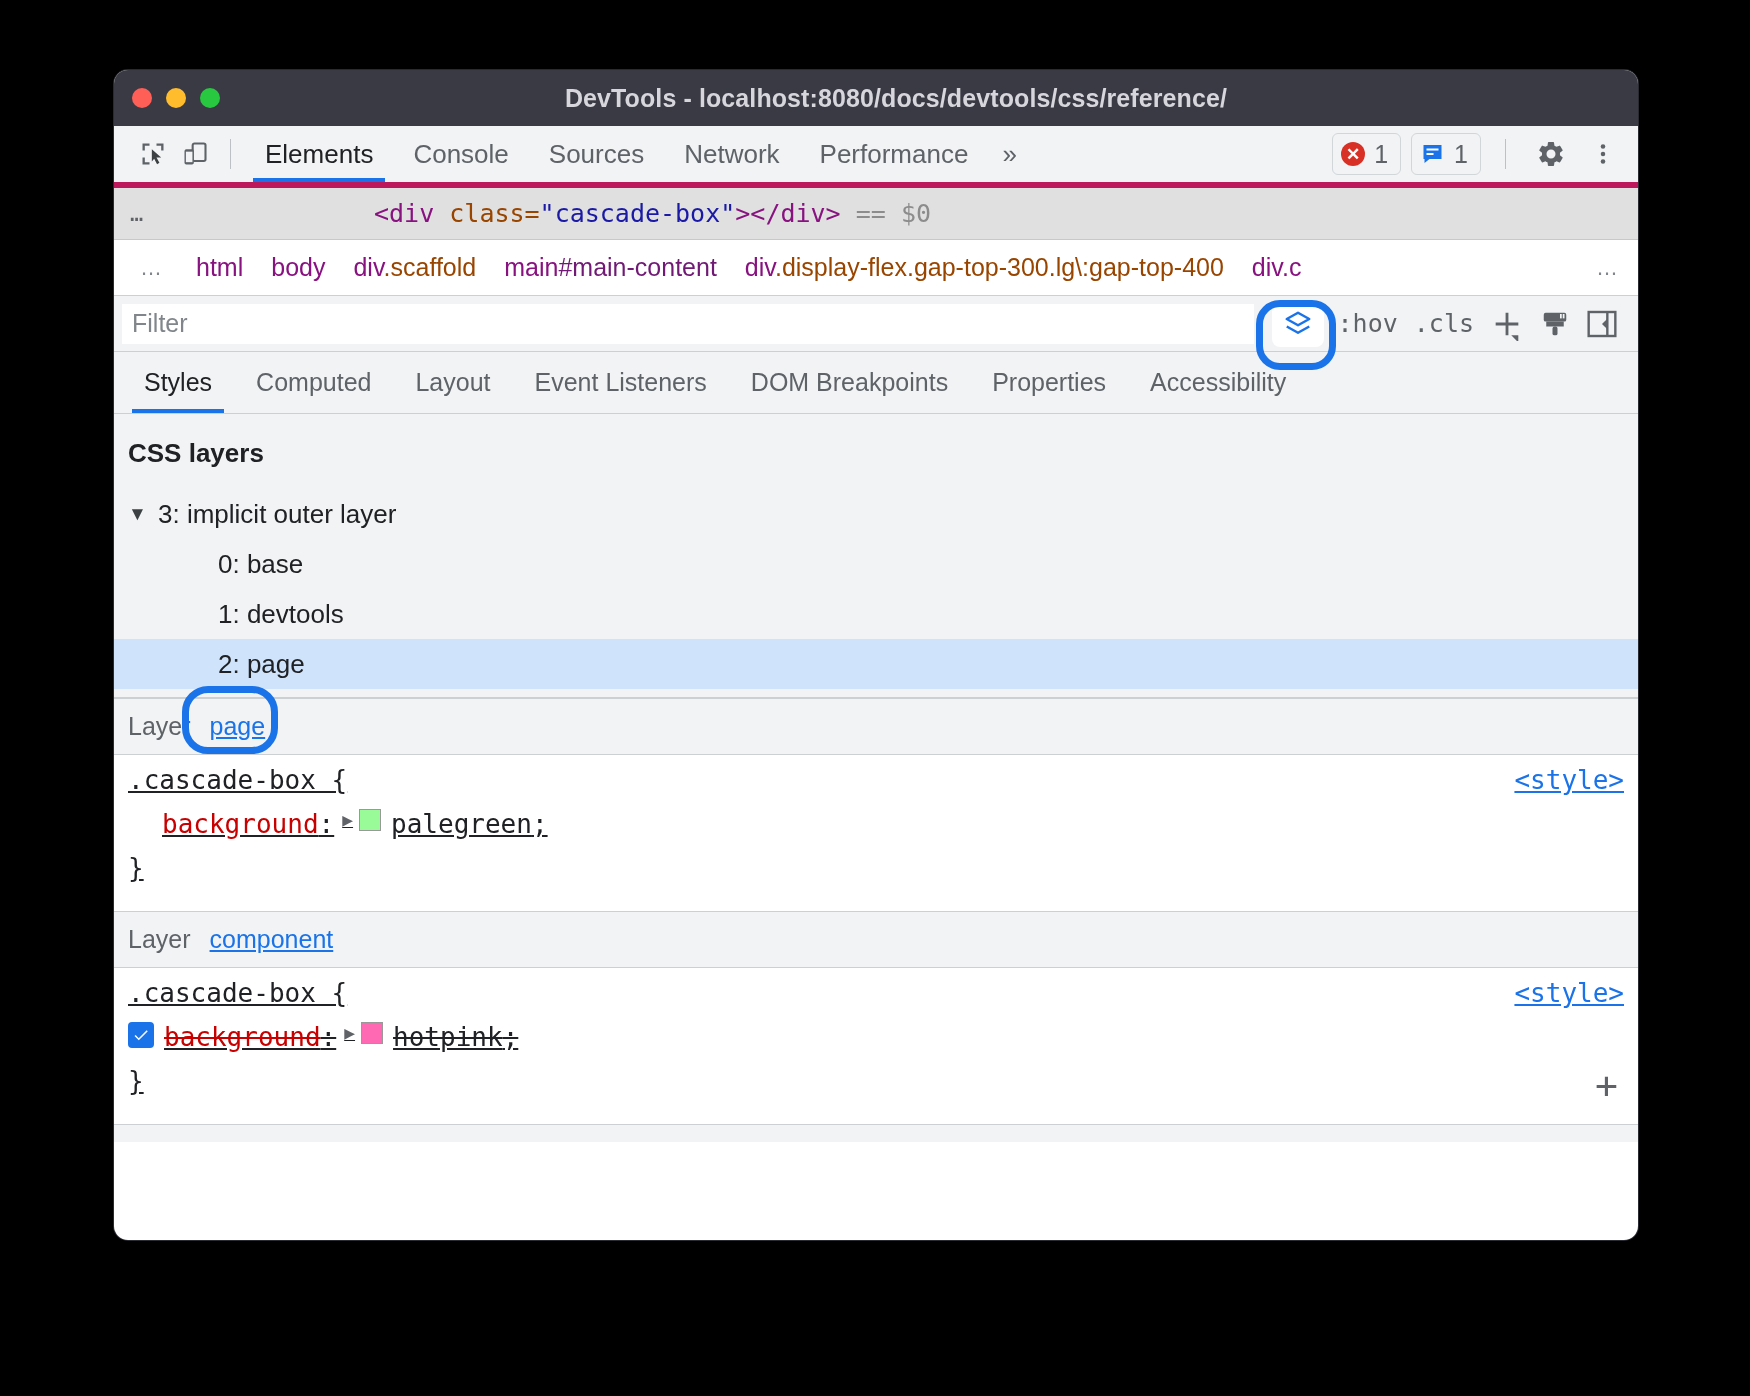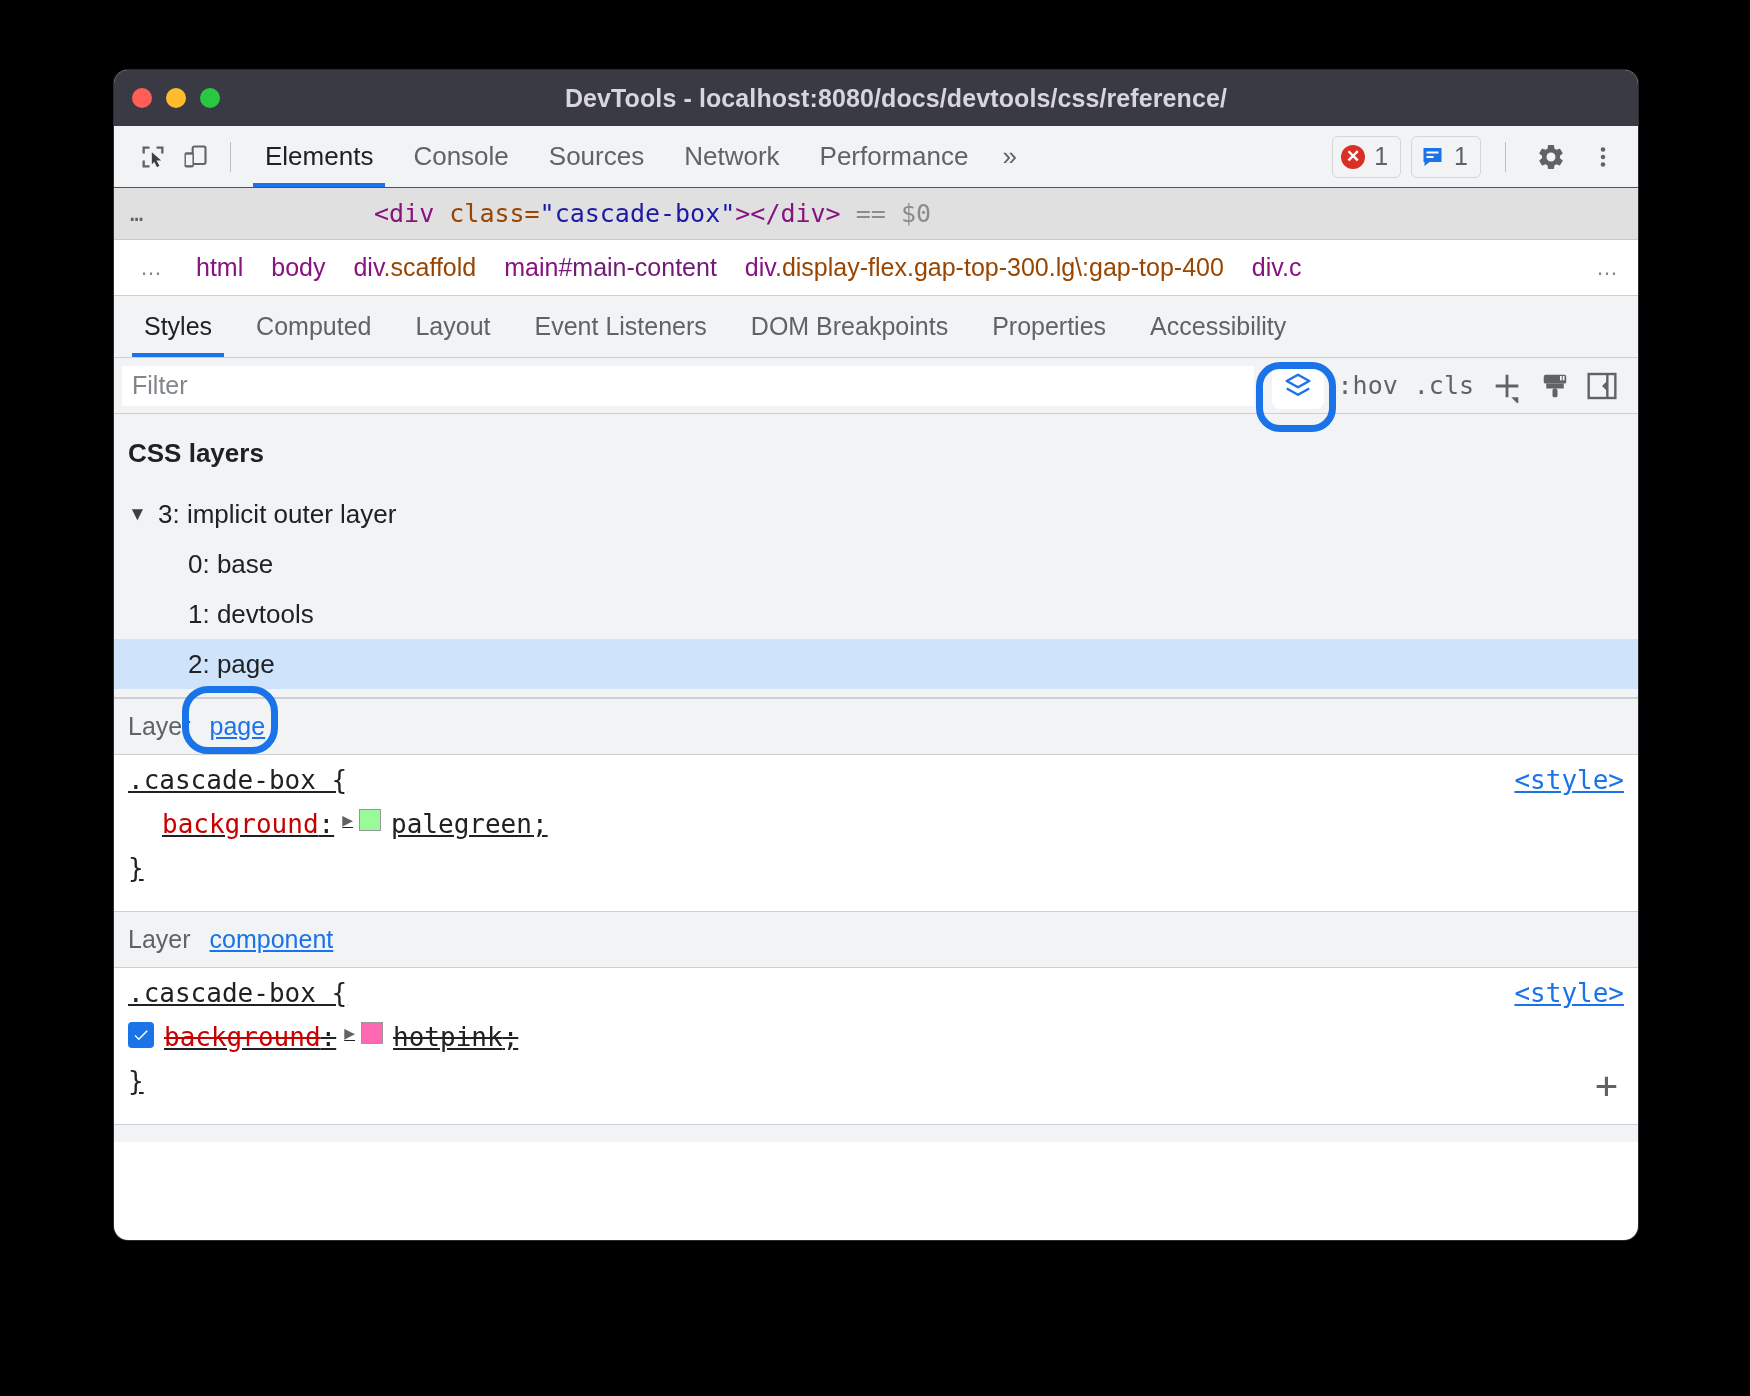--- a/index.html
+++ b/index.html
@@ -46,21 +46,21 @@
     color: #d6d6dc;
     font-size: 25px;
     font-weight: bold;
     letter-spacing: .1px;
     margin-left: 40px;
   }
   
   #toolbar {
     height: 62px;
     background: #f1f3f4;
-    border-bottom: 1px solid #be185d;
+    border-bottom: 6px solid #be185d;
     display: flex; align-items: center;
     padding: 0 14px 0 18px;
     position: relative;
   }
   .tb-icon {
     width: 42px; height: 42px;
     display: flex; align-items: center; justify-content: center;
     border-radius: 4px;
   }
   .tb-sep {
@@ -217,21 +217,21 @@
   }
   #layers-title {
     font-size: 26px; font-weight: bold; color: #202124;
     padding: 6px 0 20px 14px;
   }
   .layer-row {
     font-size: 26px; color: #202124;
     height: 50px; display: flex; align-items: center;
     padding-left: 14px;
   }
-  .layer-row.child { padding-left: 74px; }
+  .layer-row.child { padding-left: 104px; }
   .layer-row.selected { background: #cfe4fb; }
   .tri {
     width: 26px; display: inline-block;
     color: #3c4043; font-size: 19px;
     margin-right: 4px;
   }
   
   .layer-head {
     background: #f1f3f4;
     border-bottom: 1px solid #cdd0d3;
@@ -380,44 +380,20 @@
       <span class="bc-ell">…</span>
       <span class="bc-item"><span>html</span></span>
       <span class="bc-item"><span>body</span></span>
       <span class="bc-item"><span>div</span><span class="cls">.scaffold</span></span>
       <span class="bc-item"><span>main</span><span class="id">#main-content</span></span>
       <span class="bc-item"><span>div</span><span class="cls">.display-flex.gap-top-300.lg\:gap-top-400</span></span>
       <span class="bc-item"><span>div.c</span></span>
       <span class="bc-right-ell">…</span>
     </div>
 
-    <div id="subtabs">
-      <div class="stab active">
-          <span>Styles</span>
-        </div>
-      <div class="stab">
-          <span>Computed</span>
-        </div>
-      <div class="stab">
-          <span>Layout</span>
-        </div>
-      <div class="stab">
-          <span>Event Listeners</span>
-        </div>
-      <div class="stab">
-          <span>DOM Breakpoints</span>
-        </div>
-      <div class="stab">
-          <span>Properties</span>
-        </div>
-      <div class="stab">
-          <span>Accessibility</span>
-        </div>
-    </div>
-
     <div id="filterbar">
       <input id="filter-input" type="text" placeholder="Filter" style="">
       <div class="fb-btn layers-btn">
         <svg width="30" height="30" viewBox="0 0 24 24">
           <path d="M12 3l9 5-9 5-9-5 9-5z" fill="none" stroke="#1a73e8" stroke-width="2" stroke-linejoin="round"></path>
           <path d="M3 14l9 5 9-5" fill="none" stroke="#1a73e8" stroke-width="2" stroke-linejoin="round"></path>
         </svg>
       </div>
       <div class="fb-btn">:hov</div>
       <div class="fb-btn">.cls</div>
@@ -438,20 +414,44 @@
       </div>
       <div class="fb-btn">
         <svg width="32" height="30" viewBox="0 0 24 22">
           <rect x="2" y="2" width="20" height="18" fill="none" stroke="#5f6368" stroke-width="1.8"></rect>
           <line x1="16" y1="2" x2="16" y2="20" stroke="#5f6368" stroke-width="1.8"></line>
           <path d="M12 11l4-4v8z" fill="#5f6368"></path>
         </svg>
       </div>
 
       <div class="ring" style="left:1142px; top:4px; width:80px; height:70px; border-radius:24px;"></div>
+    </div>
+
+    <div id="subtabs">
+      <div class="stab active">
+          <span>Styles</span>
+        </div>
+      <div class="stab">
+          <span>Computed</span>
+        </div>
+      <div class="stab">
+          <span>Layout</span>
+        </div>
+      <div class="stab">
+          <span>Event Listeners</span>
+        </div>
+      <div class="stab">
+          <span>DOM Breakpoints</span>
+        </div>
+      <div class="stab">
+          <span>Properties</span>
+        </div>
+      <div class="stab">
+          <span>Accessibility</span>
+        </div>
     </div>
 
     <div id="styles-pane">
 
       <div id="layers-section">
         <div id="layers-title">CSS layers</div>
         <div class="layer-row">
           <span class="tri">▼</span>
             <span>3: implicit outer layer</span>
         </div>

